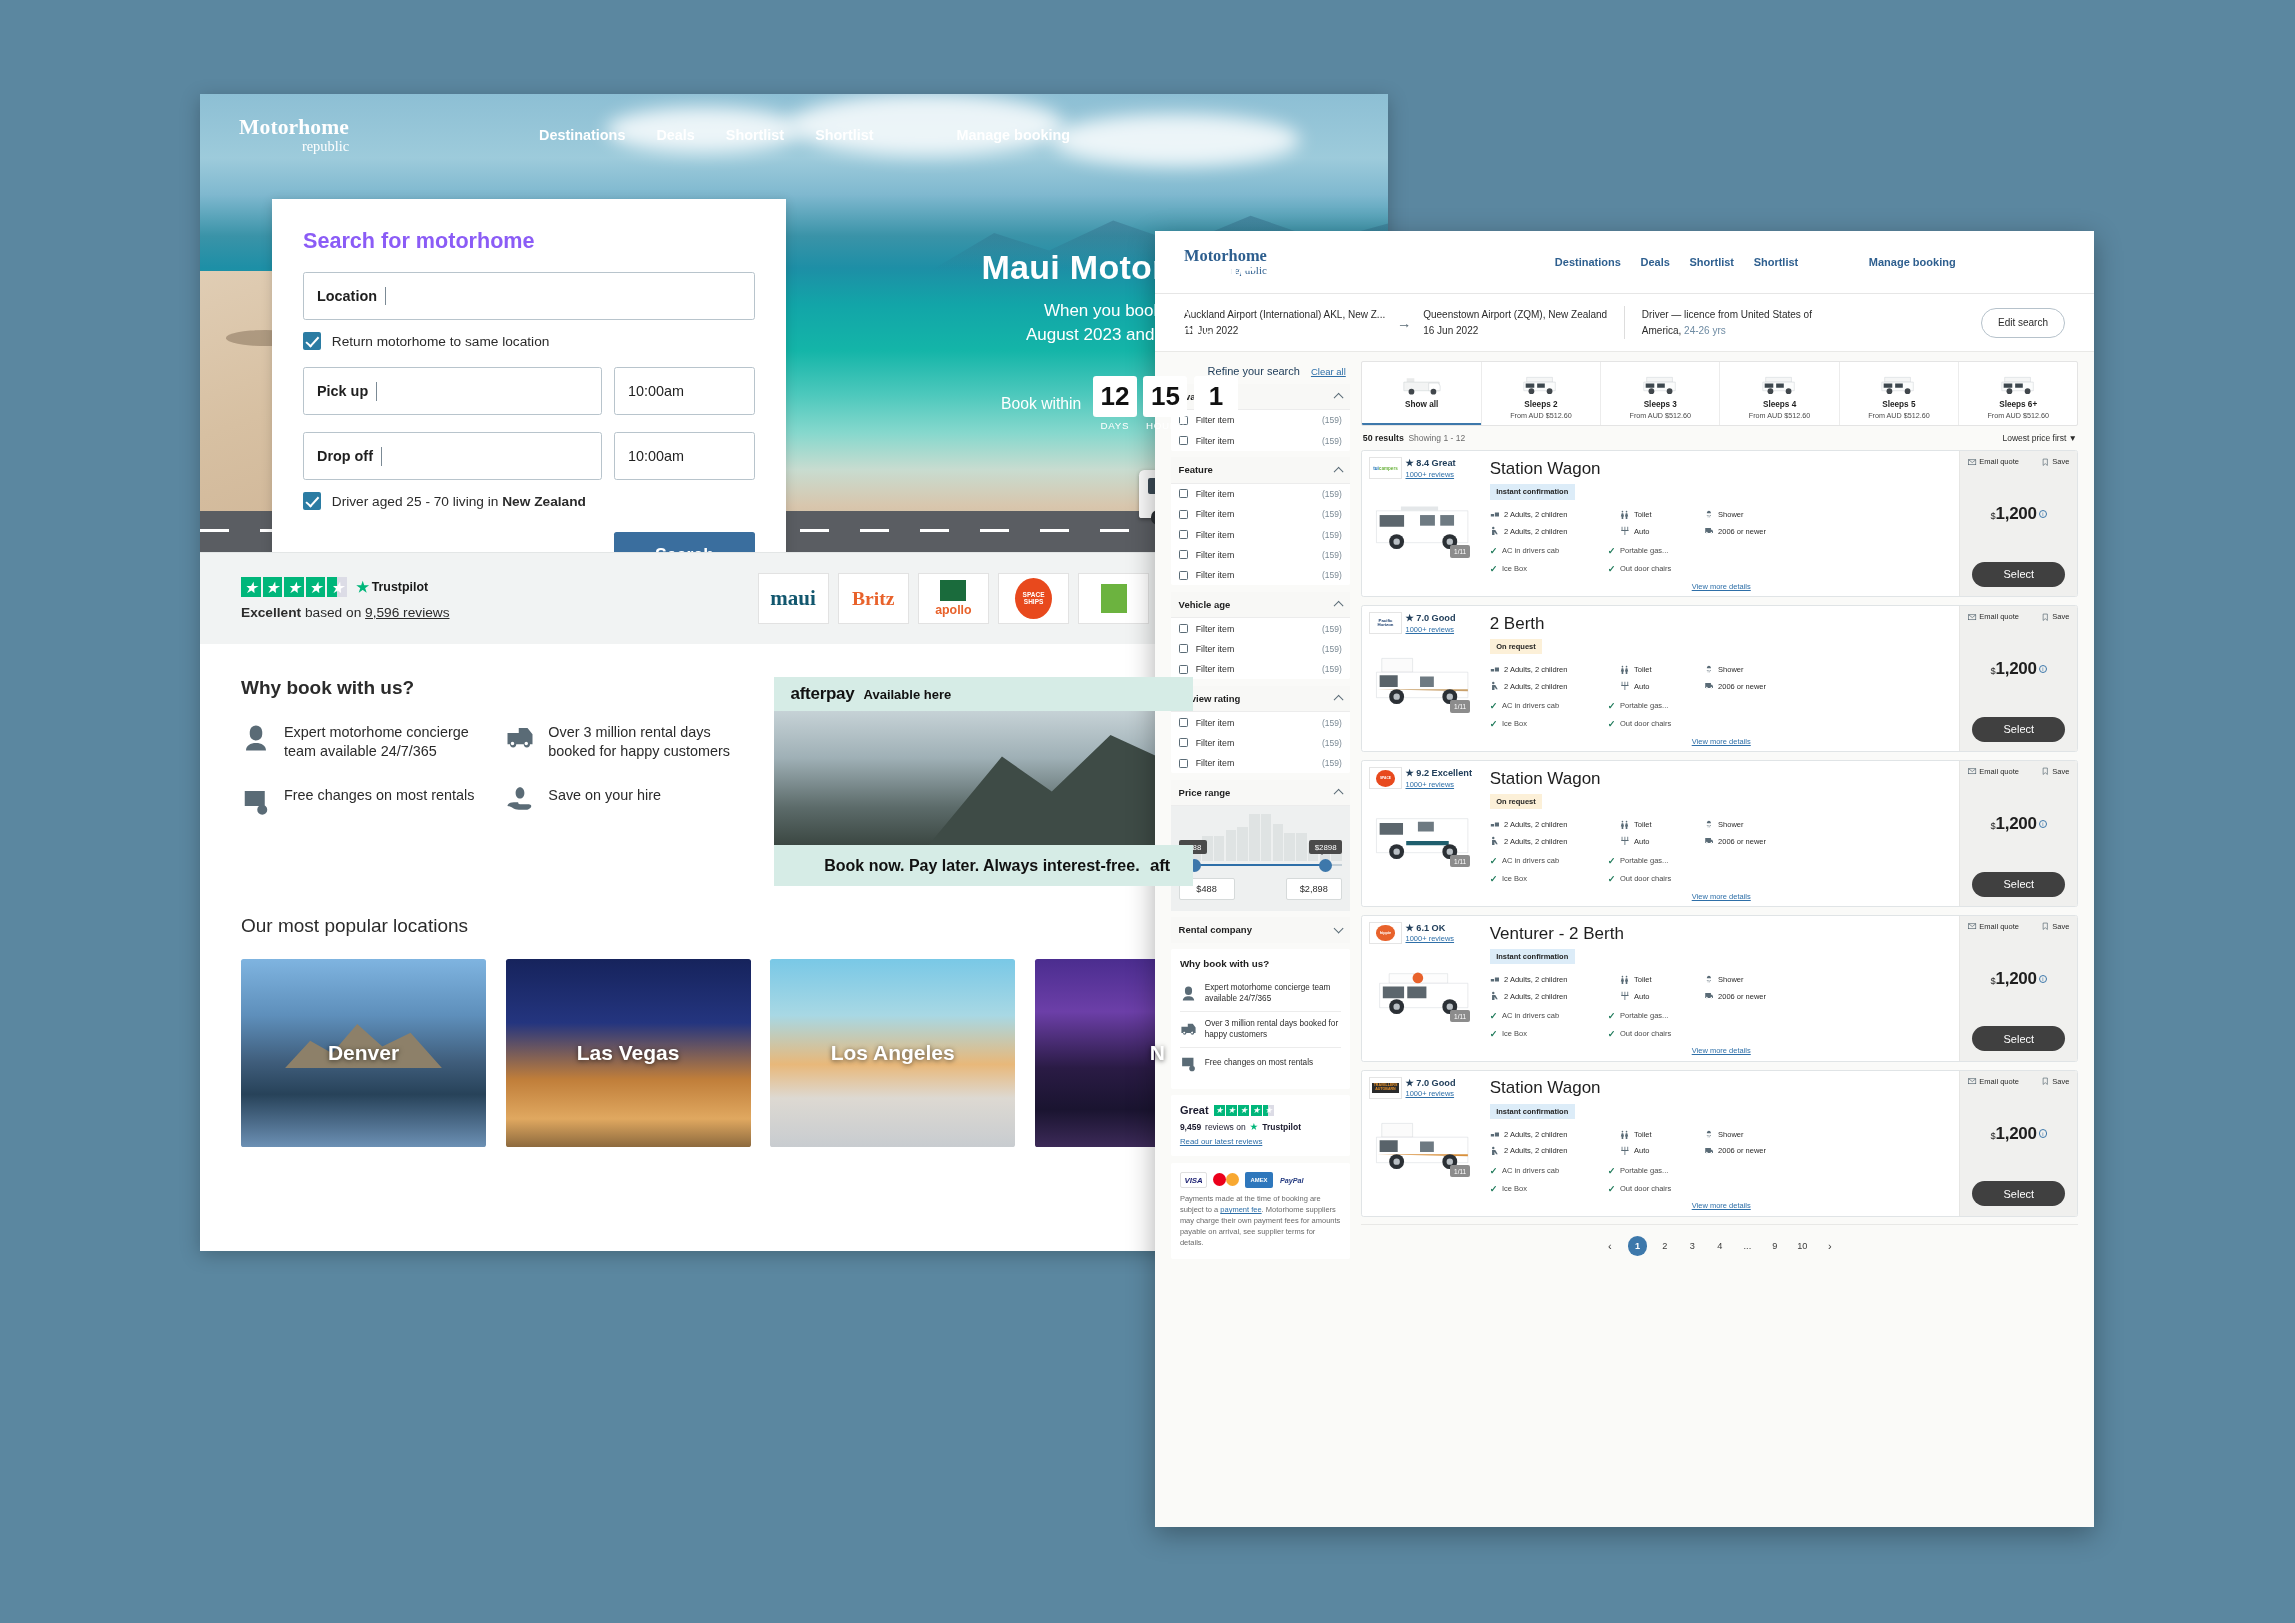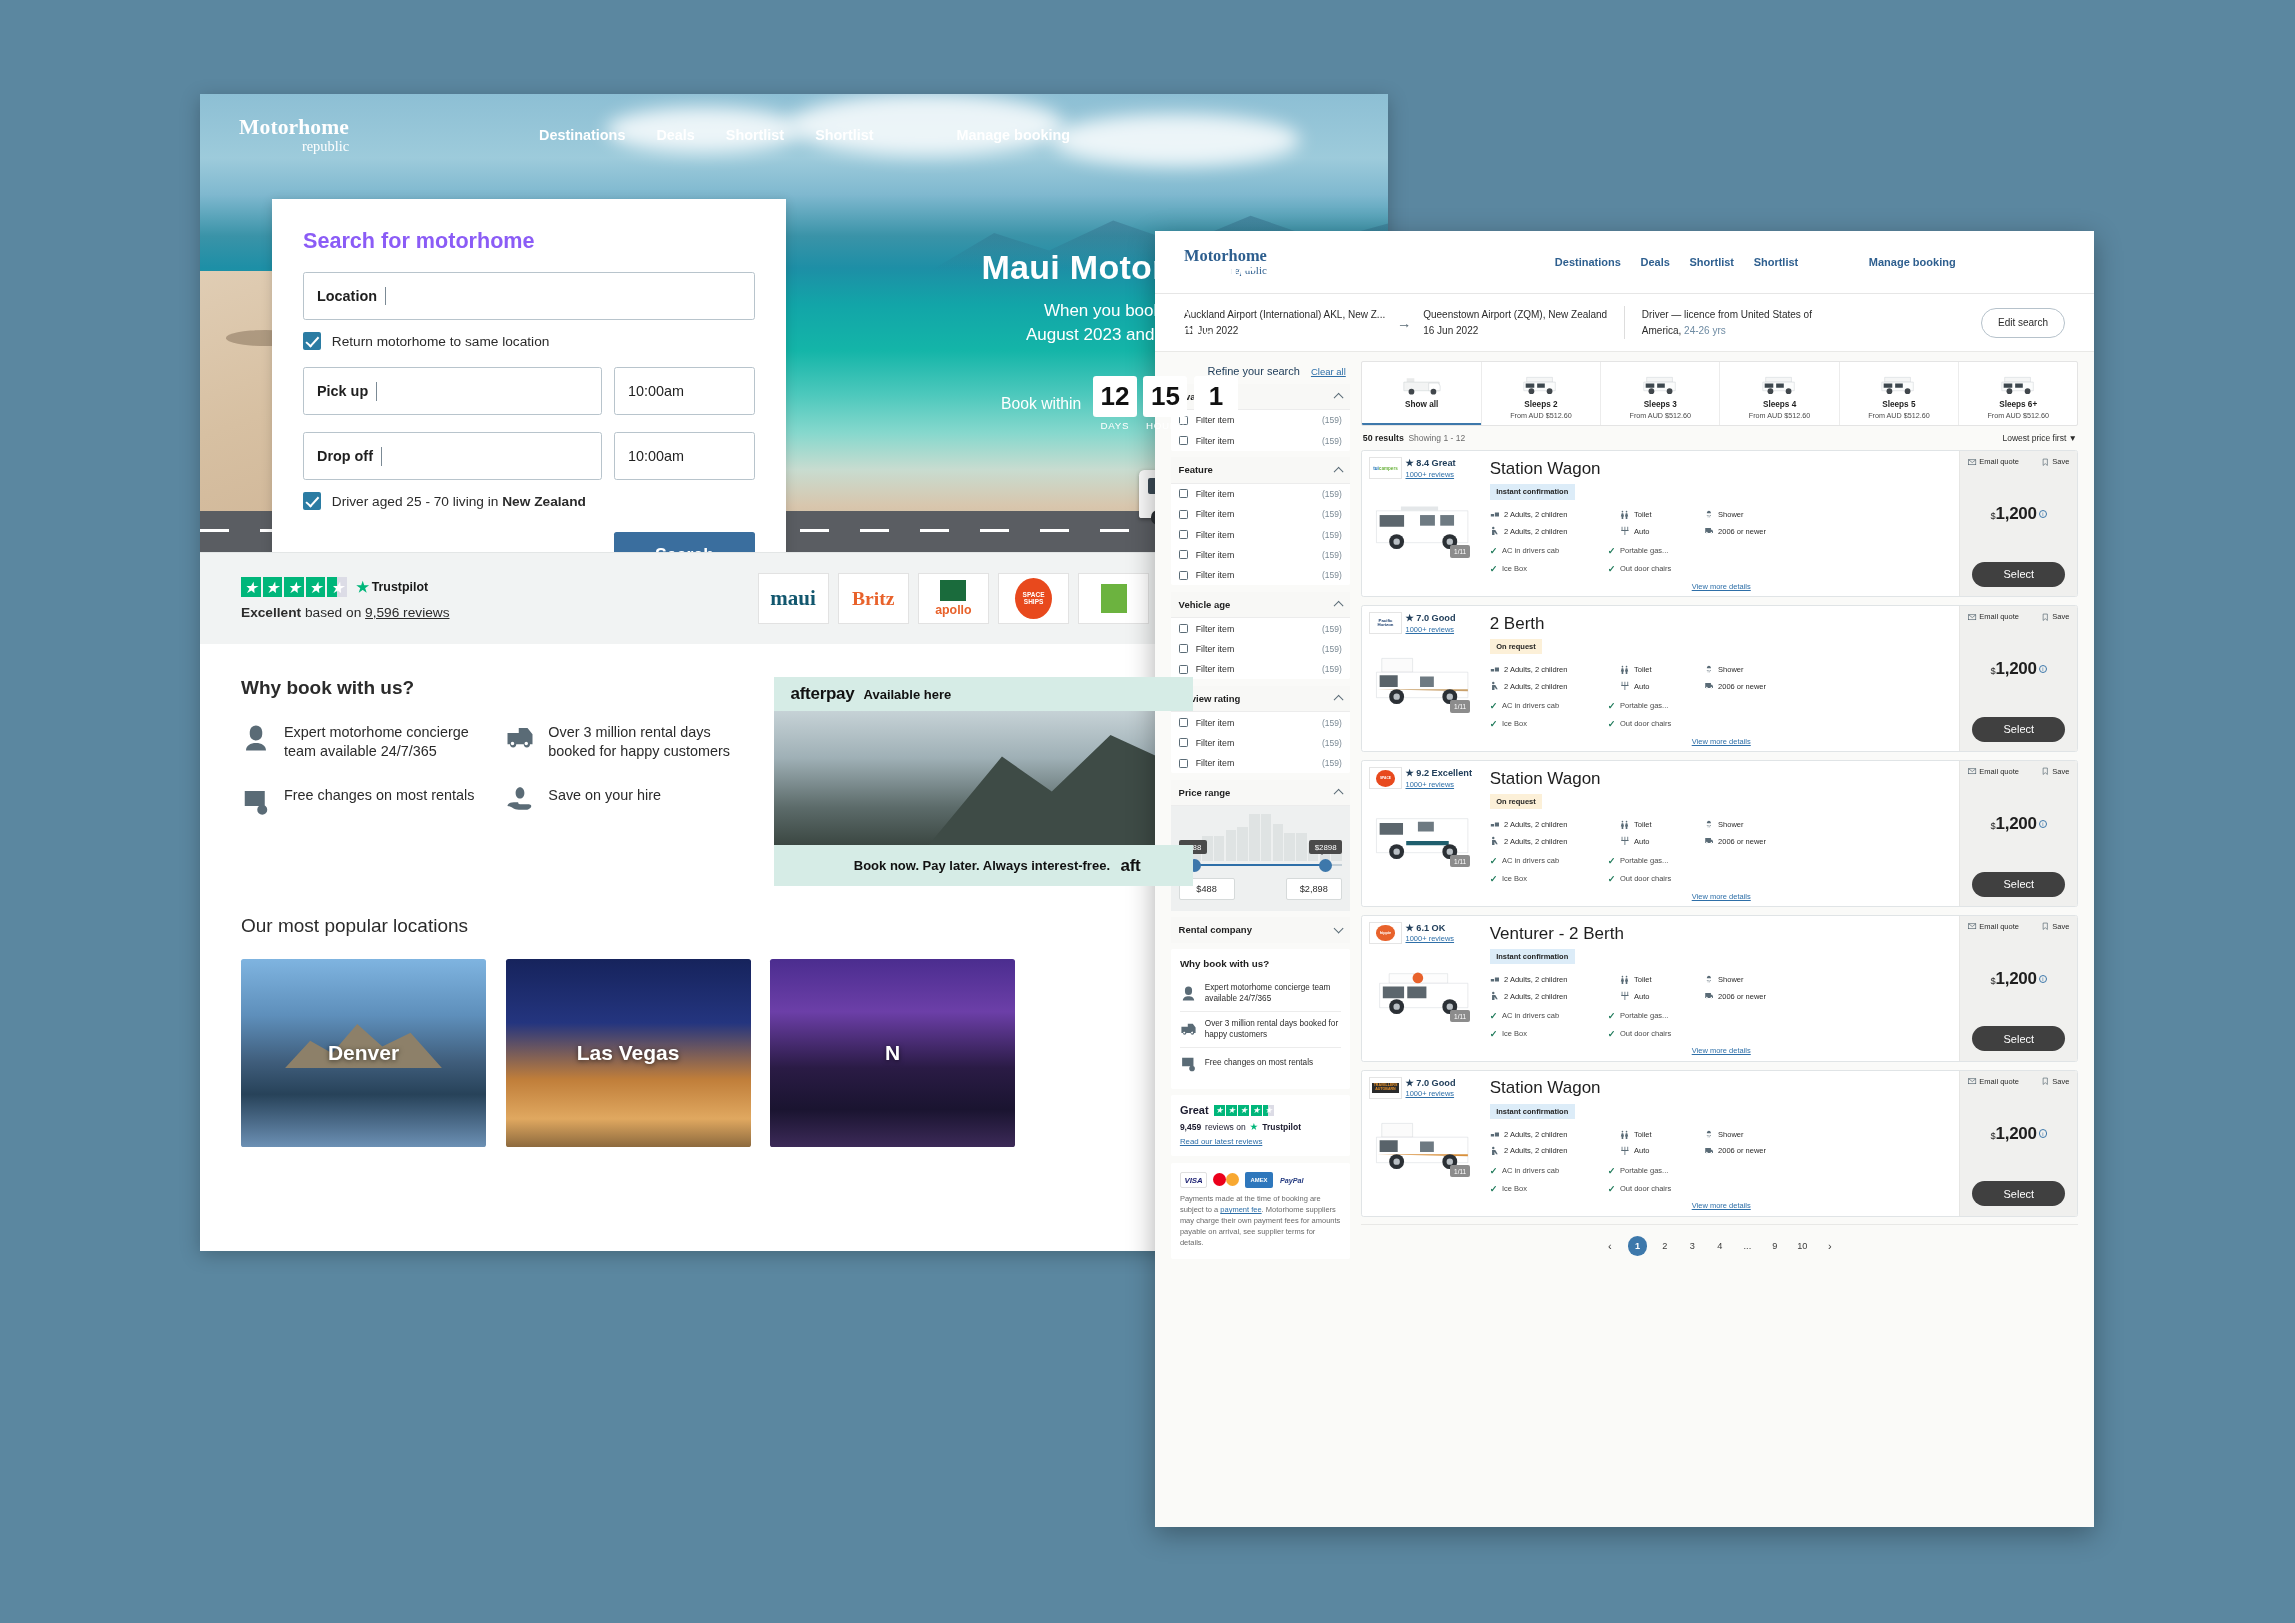--- a/index.html
+++ b/index.html
@@ -191,21 +191,21 @@
     linear-gradient(to bottom, #c6d2d6 0%, #9fb0b6 35%, #5c6b6a 72%, #3b4742 100%); }
   .ap-mountain:after {
     content:""; position:absolute; right:0; bottom:0; width:70%; height:100%;
     background: #3e4b46;
     clip-path: polygon(10% 100%, 35% 34%, 52% 60%, 72% 18%, 100% 46%, 100% 100%);
   }
   .ap-bot {
     position: absolute; left: 0; bottom: 0; width: 100%; height: 41px; background: #d6ece6;
     display: flex; align-items: center; justify-content: center; gap: 10.5px; z-index: 2;
   }
-  .ap-bot .t { font-size: 13px; color: #111; font-weight: bold; padding-left: 28px; }
+  .ap-bot .t { font-size: 16px; color: #111; font-weight: bold; padding-left: 28px; }
 
   .locations { padding: 29px 0 0 41px; }
   .locations h3 { font-size: 19px; color: #2b2b2b; font-weight: normal; }
   .loc-row { display: flex; gap: 19.6px; margin-top: 22px; }
   .loc-card {
     width: 245px; height: 188px; position: relative; border-radius: 2.6px; overflow: hidden;
     display: flex; align-items: center; justify-content: center;
   }
   .loc-card span {
     color: #fff; font-size: 21px; font-weight: bold; z-index: 2;
@@ -573,20 +573,23 @@
 
   <div class="locations">
     <h3>Our most popular locations</h3>
     <div class="loc-row">
       <div class="loc-card loc-denver">
           <span>Denver</span>
         </div>
       <div class="loc-card loc-vegas">
           <span>Las Vegas</span>
         </div>
+      <div class="loc-card loc-la">
+          <span>Los Angeles</span>
+        </div>
       <div class="loc-card loc-ny">
           <span>N</span>
         </div>
     </div>
   </div>
 </div>
 
 <div id="results-window">
 
   <div class="res-nav">

